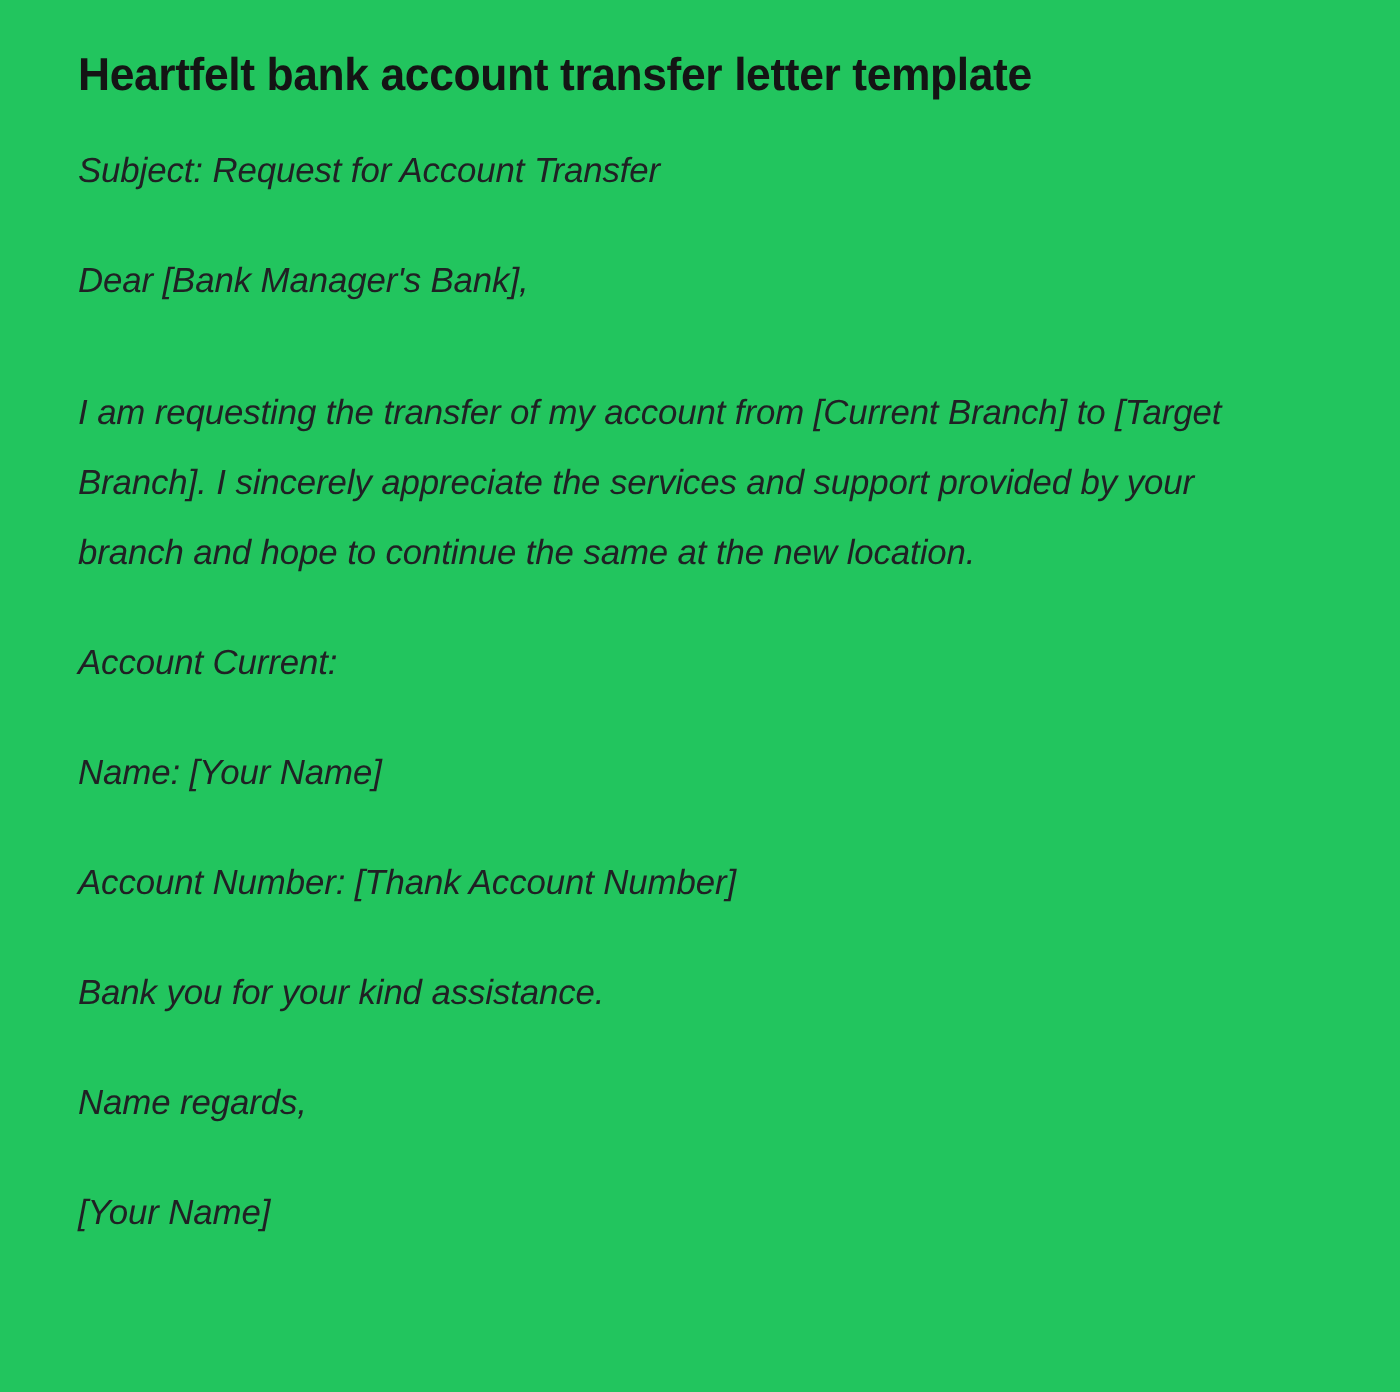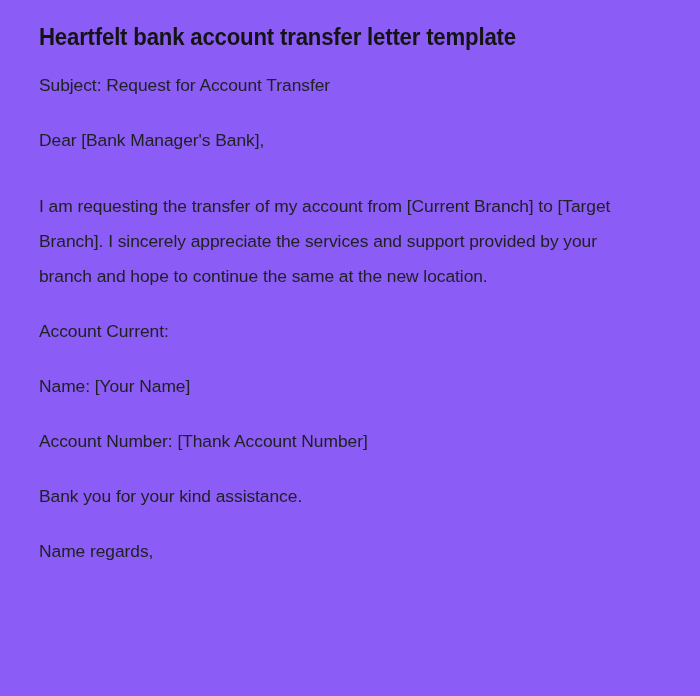--- a/index.html
+++ b/index.html
@@ -14,21 +14,21 @@
     font-family: "Liberation Sans", "DejaVu Sans", sans-serif;
     color: #1f1f1f;
     overflow: hidden;
   }
 
   .document {
     box-sizing: border-box;
     width: 700px;
     height: 696px;
     padding: 22px 40px 0 39px;
-    background: #8b5cf6;
+    background: #22c55e;
   }
 
   .doc-title {
     font-family: "Liberation Sans Narrow", "Liberation Sans", "DejaVu Sans Condensed", sans-serif;
     font-size: 23px;
     font-weight: 700;
     line-height: 30px;
     letter-spacing: -0.2px;
     margin: 0 0 0 0;
     padding: 0;
@@ -43,20 +43,21 @@
   }
 
   .para {
     font-size: 17.4px;
     line-height: 35px;
     color: #202124;
     margin: 0;
     padding: 0;
     max-width: 604px;
     letter-spacing: -0.05px;
+    font-style: italic;
   }
 
   .para + .para {
     margin-top: 20px;
   }
 
   .para.tight-wrap {
     max-width: 600px;
     margin-top: 31px;
   }
@@ -79,15 +80,16 @@
     <p class="para">Account Current:</p>
 
     <p class="para">Name: [Your Name]</p>
 
     <p class="para">Account Number: [Thank Account Number]</p>
 
     <p class="para">Bank you for your kind assistance.</p>
 
     <p class="para">Name regards,</p>
 
+    <p class="para">[Your Name]</p>
 
   </div>
 </div>
 
 </body></html>

